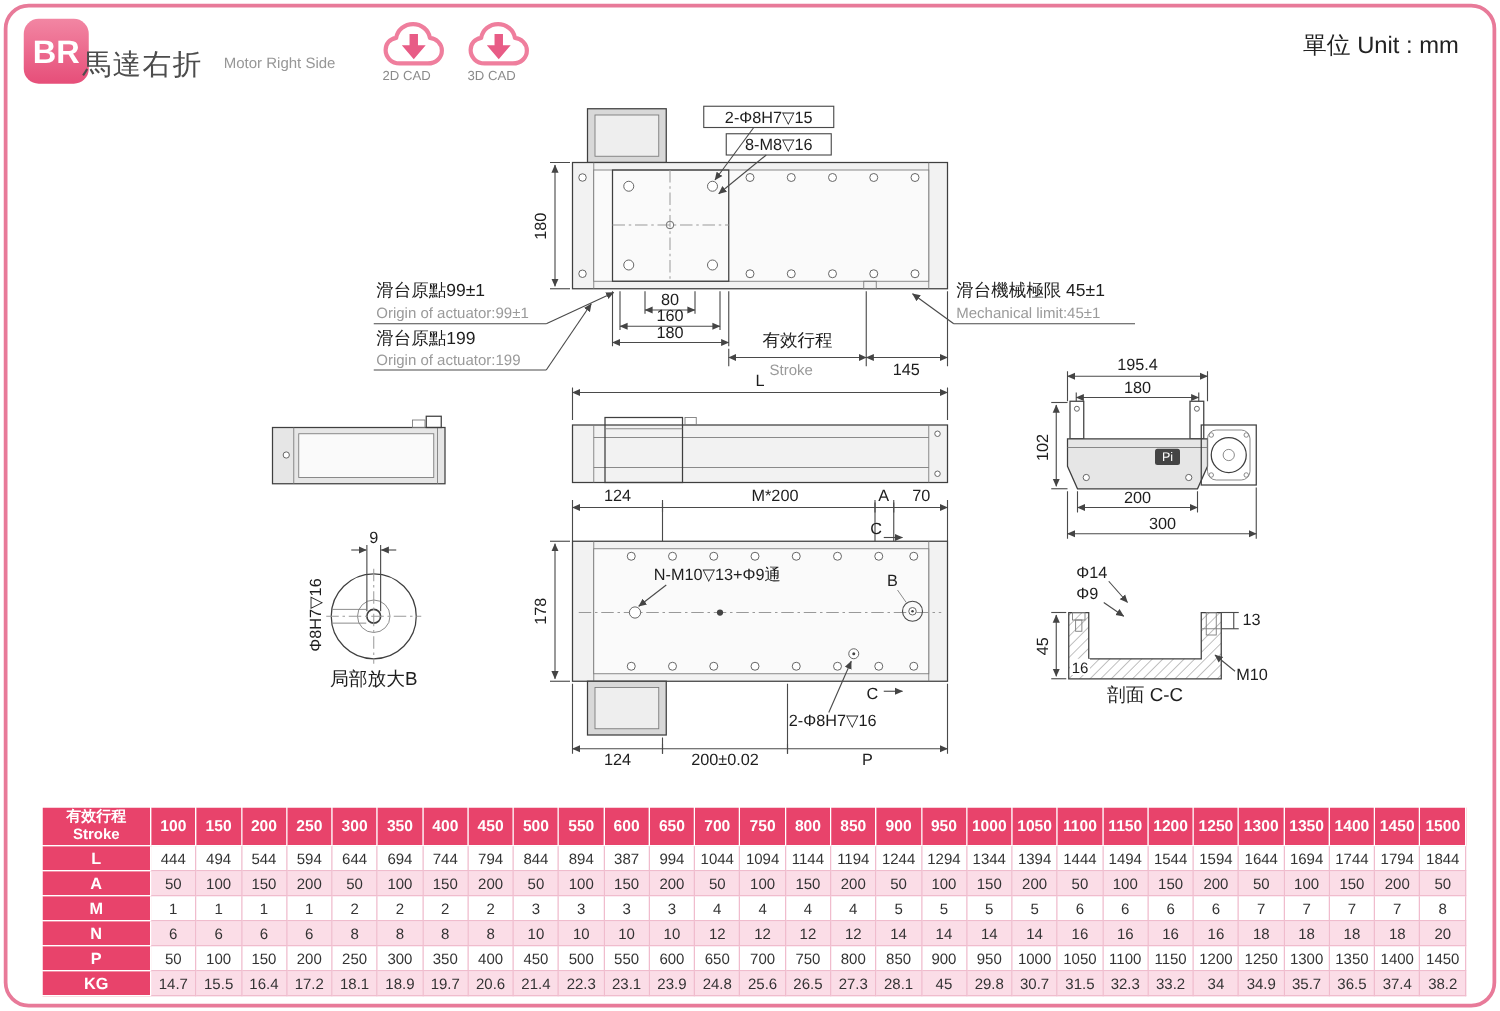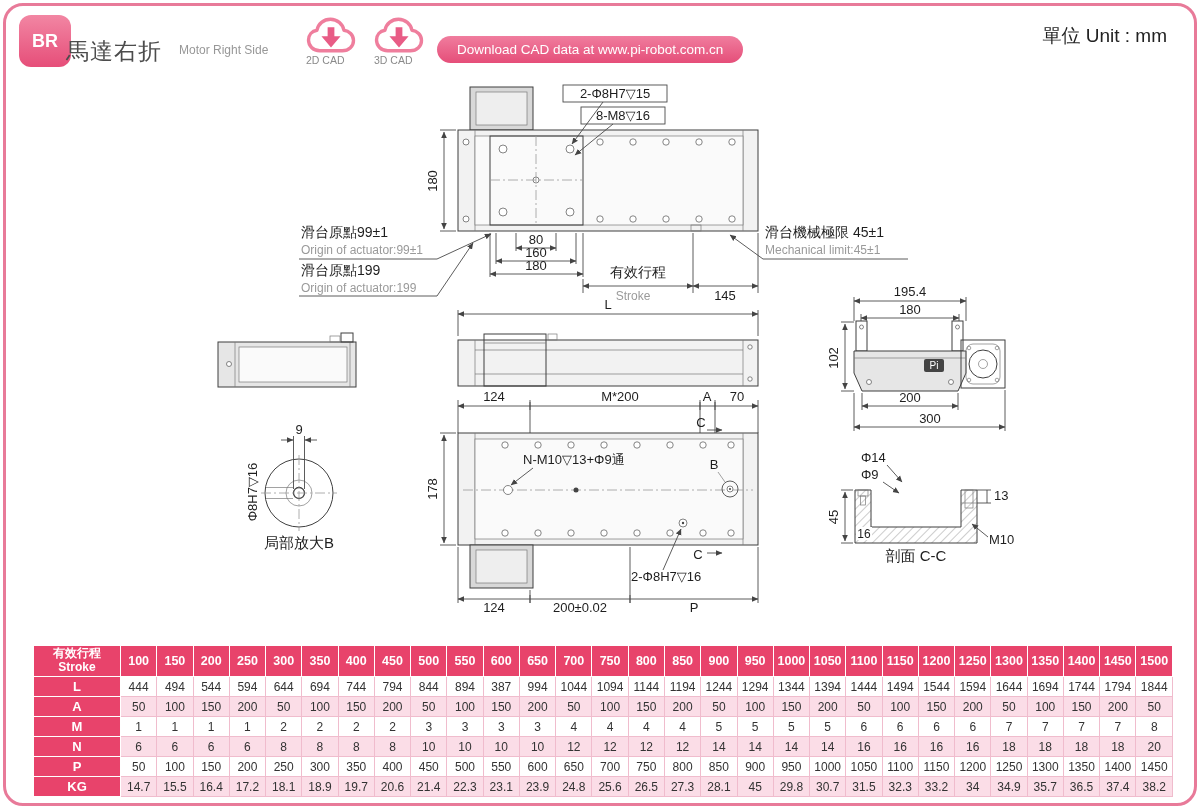--- a/index.html
+++ b/index.html
@@ -1,21 +1,21 @@
 <!DOCTYPE html>
 <html><head>
 <meta charset="utf-8">
 <style>
   html,body{margin:0;padding:0;background:#fff;}
   body{width:1200px;height:809px;overflow:hidden;font-family:"Liberation Sans","DejaVu Sans",sans-serif;}
   .page{position:relative;width:1194px;height:803px;margin:3px;border:3px solid #e87a99;border-radius:20px;background:#fff;box-sizing:border-box;}
   .drawing{position:absolute;left:-3px;top:-3px;pointer-events:none;}
   
   .badge{position:absolute;left:13px;top:9px;width:52px;height:52px;border-radius:12px;
-         background:linear-gradient(180deg,#f286a3,#e64e79);color:#fff;font-size:18px;font-weight:bold;
+         background:linear-gradient(180deg,#f286a3,#e64e79);color:#fff;font-size:26px;font-weight:bold;
          display:flex;align-items:center;justify-content:center;}
   .title-zh{position:absolute;left:60px;top:30px;font-size:23px;color:#4c4c4c;letter-spacing:1px;}
   .title-en{position:absolute;left:173px;top:37px;font-size:12px;color:#979797;}
   .cad{position:absolute;top:11px;width:58px;text-align:left;cursor:pointer;}
   .cad2d{left:300px;} .cad3d{left:368px;}
   .cad .lbl{display:block;font-size:10.5px;color:#8a8a8a;margin-top:-3px;}
   .pill{position:absolute;left:431px;top:30px;height:27px;line-height:27px;padding:0 20px;border-radius:14px;
         background:linear-gradient(180deg,#f07d9e,#e54e79);color:#fff;font-size:13.5px;cursor:pointer;}
   .unit{position:absolute;right:27px;top:17px;font-size:19px;color:#222;}
   
@@ -340,21 +340,20 @@
     <span class="lbl">2D CAD</span>
   </div>
   <div class="cad cad3d">
     <svg width="50" height="36" viewBox="0 0 44 32">
       <path d="M12,30 C6,30 2,25.5 2,20.5 C2,16 5,12.5 9.5,11.8 C10.5,6 15.5,2 21.5,2 C27.5,2 32.5,6.2 33.5,11.8 C38,12.2 42,16 42,20.8 C42,25.8 38,30 32,30 Z" fill="#fff" stroke="#ef7e9d" stroke-width="3" stroke-linejoin="round"></path>
       <path d="M19,9 h6 v8 h5.5 L22,27 L13.5,17 h5.5 z" fill="#e85c86"></path>
     </svg>
     <span class="lbl">3D CAD</span>
   </div>
 
-  <div class="pill">Download CAD data at www.pi-robot.com.cn</div>
   <div class="unit">單位 Unit : mm</div>
 
   <div class="spec">
     <table>
       <thead>
         <tr>
           <th>
             <span style="display:block">有效行程</span>
             <span style="display:block">Stroke</span>
           </th>

